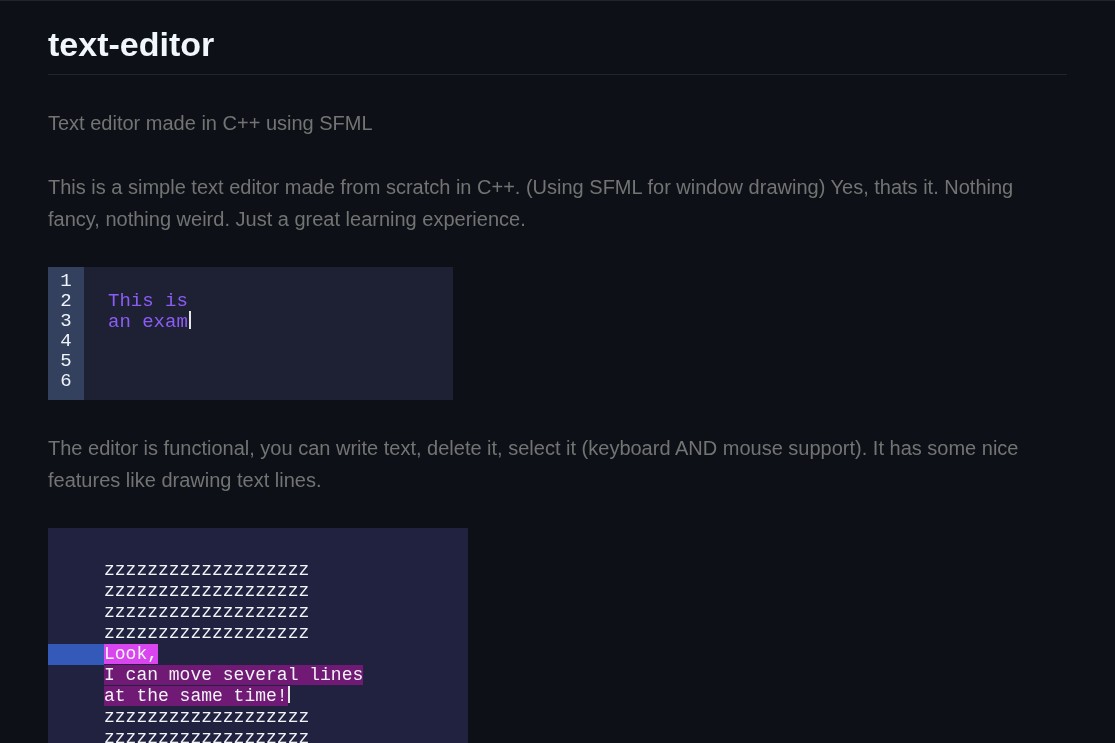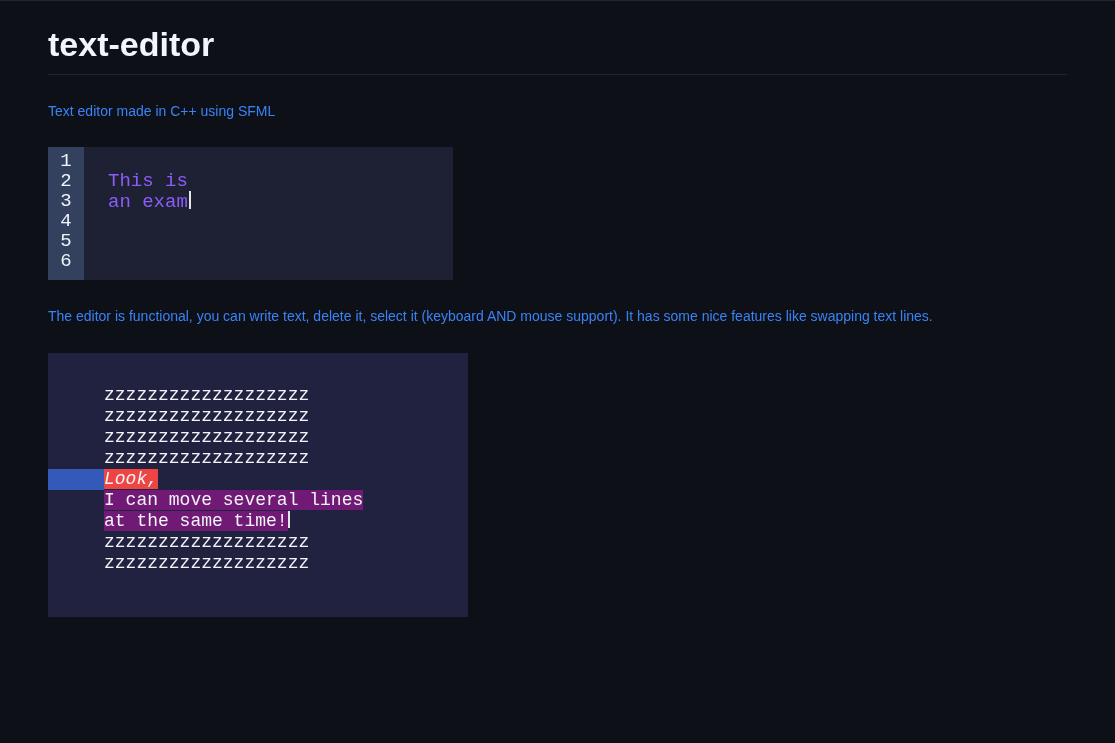--- a/index.html
+++ b/index.html
@@ -18,24 +18,24 @@
   h1 {
     font-size: 34px;
     font-weight: 600;
     color: #f0f6fc;
     margin-top: 24px;
     margin-bottom: 14px;
     padding-bottom: 10px;
     border-bottom: 1px solid #21262d;
   }
   p {
-    font-size: 14px;
+    font-size: 20px;
     line-height: 1.6;
-    margin: 25px 0;
-    color: #3b82f6;
+    margin: 32px 0;
+    color: #737373;
   }
 
   
   .editor1 {
     background: #1e2033;
     width: 405px;
     height: 133px;
     display: flex;
     font-family: "Consolas", "Courier New", monospace;
     font-size: 19px;
@@ -88,52 +88,53 @@
   .editor2 .row { height: 21px; padding-left: 56px; }
   .editor2 .row.sel  .text { background: #701a75; }
   .editor2 .row.sel-first { position: relative; }
   .editor2 .row.sel-first::before {
     content: "";
     position: absolute;
     left: 0; top: 0;
     width: 56px; height: 100%;
     background: #335ab8;
   }
-  .editor2 .row.sel-first .text { background: #ef4444; font-style: italic; }
+  .editor2 .row.sel-first .text { background: #d946ef; }
   .caret2::after {
     content: "";
     display: inline-block;
     width: 2px;
     height: 17px;
     background: #e6e6e6;
     vertical-align: -2px;
     margin-left: 0;
   }
 </style>
 </head>
 <body>
 
 <div class="container">
 
   <h1>text-editor</h1>
 
   <p>Text editor made in C++ using SFML</p>
 
+  <p>This is a simple text editor made from scratch in C++. (Using SFML for window drawing) Yes, thats it. Nothing fancy, nothing weird. Just a great learning experience.</p>
 
   <div class="editor1">
     <div class="gutter">
         <div>1</div>
         <div>2</div>
         <div>3</div>
         <div>4</div>
         <div>5</div>
         <div>6</div>
       </div>
     <div class="content"><div class="row"></div><div class="row">This is</div><div class="row">an exam<span class="caret"></span></div></div>
   </div>
 
-  <p>The editor is functional, you can write text, delete it, select it (keyboard AND mouse support). It has some nice features like swapping text lines.</p>
+  <p>The editor is functional, you can write text, delete it, select it (keyboard AND mouse support). It has some nice features like drawing text lines.</p>
 
   <div class="editor2">
     <div class="lines"><div class="row"><span class="text">zzzzzzzzzzzzzzzzzzz</span></div><div class="row"><span class="text">zzzzzzzzzzzzzzzzzzz</span></div><div class="row"><span class="text">zzzzzzzzzzzzzzzzzzz</span></div><div class="row"><span class="text">zzzzzzzzzzzzzzzzzzz</span></div><div class="row sel sel-first"><span class="text">Look,</span></div><div class="row sel"><span class="text">I can move several lines</span></div><div class="row sel"><span class="text">at the same time!</span><span class="caret2"></span></div><div class="row"><span class="text">zzzzzzzzzzzzzzzzzzz</span></div><div class="row"><span class="text">zzzzzzzzzzzzzzzzzzz</span></div></div>
   </div>
 
 </div>
 
 </body></html>

